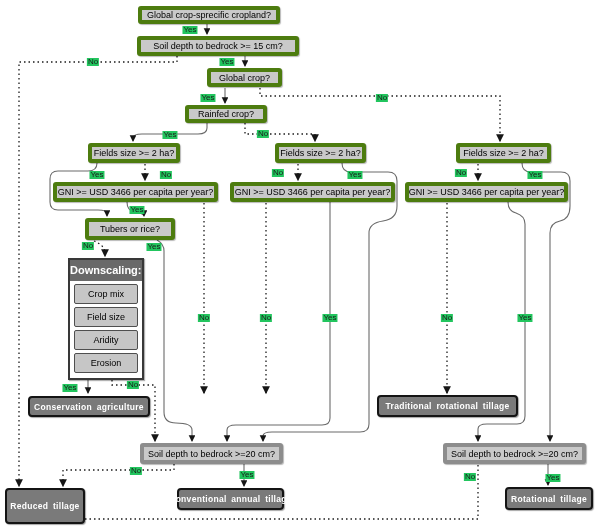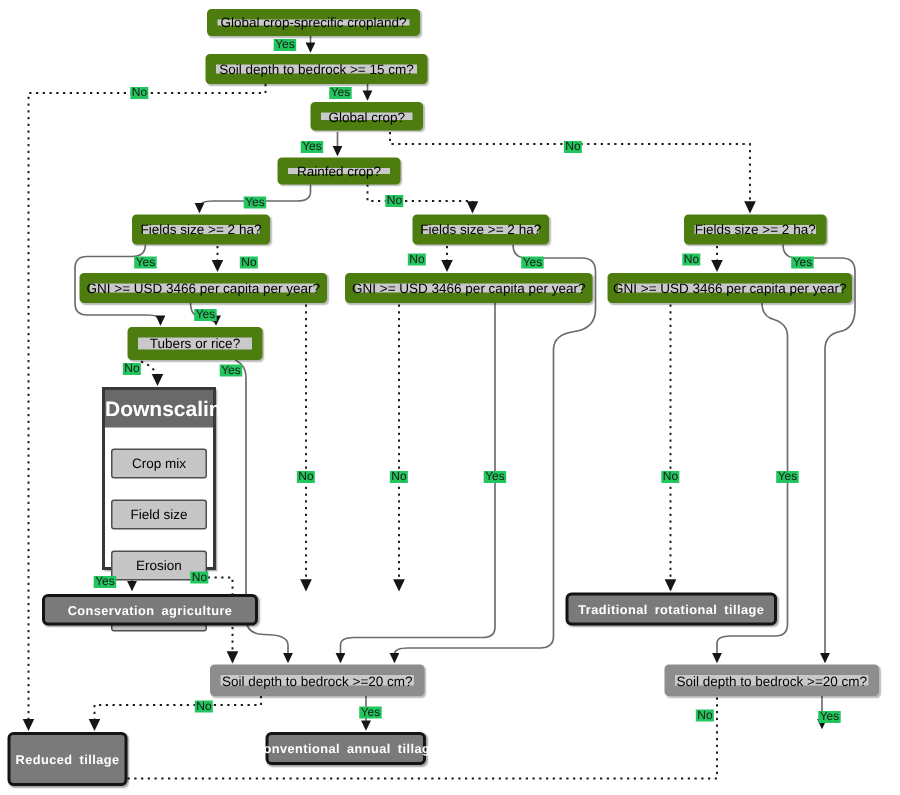--- a/index.html
+++ b/index.html
@@ -1,34 +1,34 @@
 <!DOCTYPE html>
 <html><head>
 <meta charset="utf-8">
 <style>
   html,body{margin:0;padding:0;background:#fff;}
   .canvas{position:relative;width:600px;height:530px;background:#ffffff;
           font-family:"Liberation Sans",sans-serif;overflow:hidden;}
   .canvas svg{position:absolute;left:0;top:0;z-index:1;}
   .decision{position:absolute;box-sizing:border-box;z-index:2;
-    background:#c9c9c9;border:7px solid #4d7c0f;border-radius:3px;
+    background:#c9c9c9;border:4px solid #4d7c0f;border-radius:3px;
     display:flex;align-items:center;justify-content:center;
     font-size:9px;color:#000;white-space:nowrap;
     box-shadow:1px 1px 1px rgba(0,0,0,.28);}
   .decision.soft{border-color:#8d8d8d;}
   .terminal{position:absolute;box-sizing:border-box;z-index:2;
     background:#7a7a7a;border:2px solid #141414;border-radius:4px;
     display:flex;align-items:center;justify-content:center;
     font-size:8.5px;font-weight:bold;color:#fff;letter-spacing:.3px;word-spacing:2px;
     white-space:nowrap;box-shadow:1px 1px 1px rgba(0,0,0,.35);}
   .group{position:absolute;box-sizing:border-box;z-index:2;background:#fff;
     border:2px solid #383838;box-shadow:1px 1px 1px rgba(0,0,0,.3);}
-  .group-header{background:#696969;color:#fff;font-weight:bold;font-size:14px;
+  .group-header{background:#696969;color:#fff;font-weight:bold;font-size:11px;
     text-align:center;padding:4px 16px 5px 0;}
-  .group-item{box-sizing:border-box;height:20px;margin:14px 4px;background:#c6c6c6;
+  .group-item{box-sizing:border-box;height:20px;margin:3px 4px;background:#c6c6c6;
     border:1px solid #4f4f4f;border-radius:2px;display:flex;align-items:center;
     justify-content:center;font-size:9px;color:#000;}
   .lbl{position:absolute;z-index:3;transform:translate(-50%,-50%);
     font-size:8px;line-height:1;color:#1a1a1a;background:#22c55e;padding:0 1px;}
 </style>
 </head>
 <body>
 
 <div class="canvas">
 
@@ -65,45 +65,46 @@
       <path d="M266,203 L266,393"></path>
       <path d="M447,203 L447,393"></path>
       <path d="M94,241 Q104,245 105,252 L105,256"></path>
       <path d="M112,380 L112,385 L155,385 L155,441"></path>
       <path d="M174,464 L174,470 L63,470 L63,486"></path>
       <path d="M478,465 L478,519 L44,519 L44,513"></path>
     </g>
   </svg>
 
   <div class="decision" style="left:138px;top:6px;width:142px;height:18px">Global crop-sprecific cropland?</div>
-  <div class="decision" style="left:137px;top:36px;width:148px;height:20px">Soil depth to bedrock &gt;= 15 cm?</div>
+  <div class="decision" style="left:137px;top:36px;width:162px;height:20px">Soil depth to bedrock &gt;= 15 cm?</div>
   <div class="decision" style="left:207px;top:68px;width:75px;height:19px">Global crop?</div>
   <div class="decision" style="left:185px;top:105px;width:82px;height:18px">Rainfed crop?</div>
   <div class="decision" style="left:88px;top:143px;width:92px;height:20px">Fields size &gt;= 2 ha?</div>
   <div class="decision" style="left:275px;top:143px;width:91px;height:20px">Fields size &gt;= 2 ha?</div>
   <div class="decision" style="left:456px;top:143px;width:95px;height:20px">Fields size &gt;= 2 ha?</div>
   <div class="decision" style="left:53px;top:182px;width:165px;height:20px">GNI &gt;= USD 3466 per capita per year?</div>
   <div class="decision" style="left:230px;top:182px;width:165px;height:20px">GNI &gt;= USD 3466 per capita per year?</div>
   <div class="decision" style="left:405px;top:182px;width:163px;height:20px">GNI &gt;= USD 3466 per capita per year?</div>
   <div class="decision" style="left:85px;top:218px;width:90px;height:22px">Tubers or rice?</div>
   <div class="decision soft" style="left:140px;top:443px;width:143px;height:21px">Soil depth to bedrock &gt;=20 cm?</div>
   <div class="decision soft" style="left:443px;top:443px;width:143px;height:21px">Soil depth to bedrock &gt;=20 cm?</div>
 
   <div class="group" style="left:68px;top:258px;width:76px;height:122px">
     <div class="group-header">Downscaling:</div>
     <div class="group-item">Crop mix</div>
     <div class="group-item">Field size</div>
+    <div class="group-item">Aridity</div>
     <div class="group-item">Erosion</div>
-    <div class="group-item">Aridity</div>
   </div>
 
-  <div class="terminal" style="left:28px;top:396px;width:144px;height:21px">Conservation agriculture</div>
+  <div class="terminal" style="left:28px;top:396px;width:122px;height:21px">Conservation agriculture</div>
   <div class="terminal" style="left:377px;top:395px;width:141px;height:22px">Traditional  rotational tillage</div>
   <div class="terminal" style="left:5px;top:488px;width:80px;height:36px">Reduced tillage</div>
   <div class="terminal" style="left:177px;top:488px;width:107px;height:22px">Conventional annual tillage</div>
+  <div class="terminal" style="left:505px;top:487px;width:88px;height:23px">Rotational  tillage</div>
 
   <div class="lbl" style="left:190px;top:30px">Yes</div>
   <div class="lbl" style="left:227px;top:62px">Yes</div>
   <div class="lbl" style="left:208px;top:98px">Yes</div>
   <div class="lbl" style="left:170px;top:135px">Yes</div>
   <div class="lbl" style="left:97px;top:175px">Yes</div>
   <div class="lbl" style="left:355px;top:175px">Yes</div>
   <div class="lbl" style="left:535px;top:175px">Yes</div>
   <div class="lbl" style="left:137px;top:210px">Yes</div>
   <div class="lbl" style="left:154px;top:247px">Yes</div>

